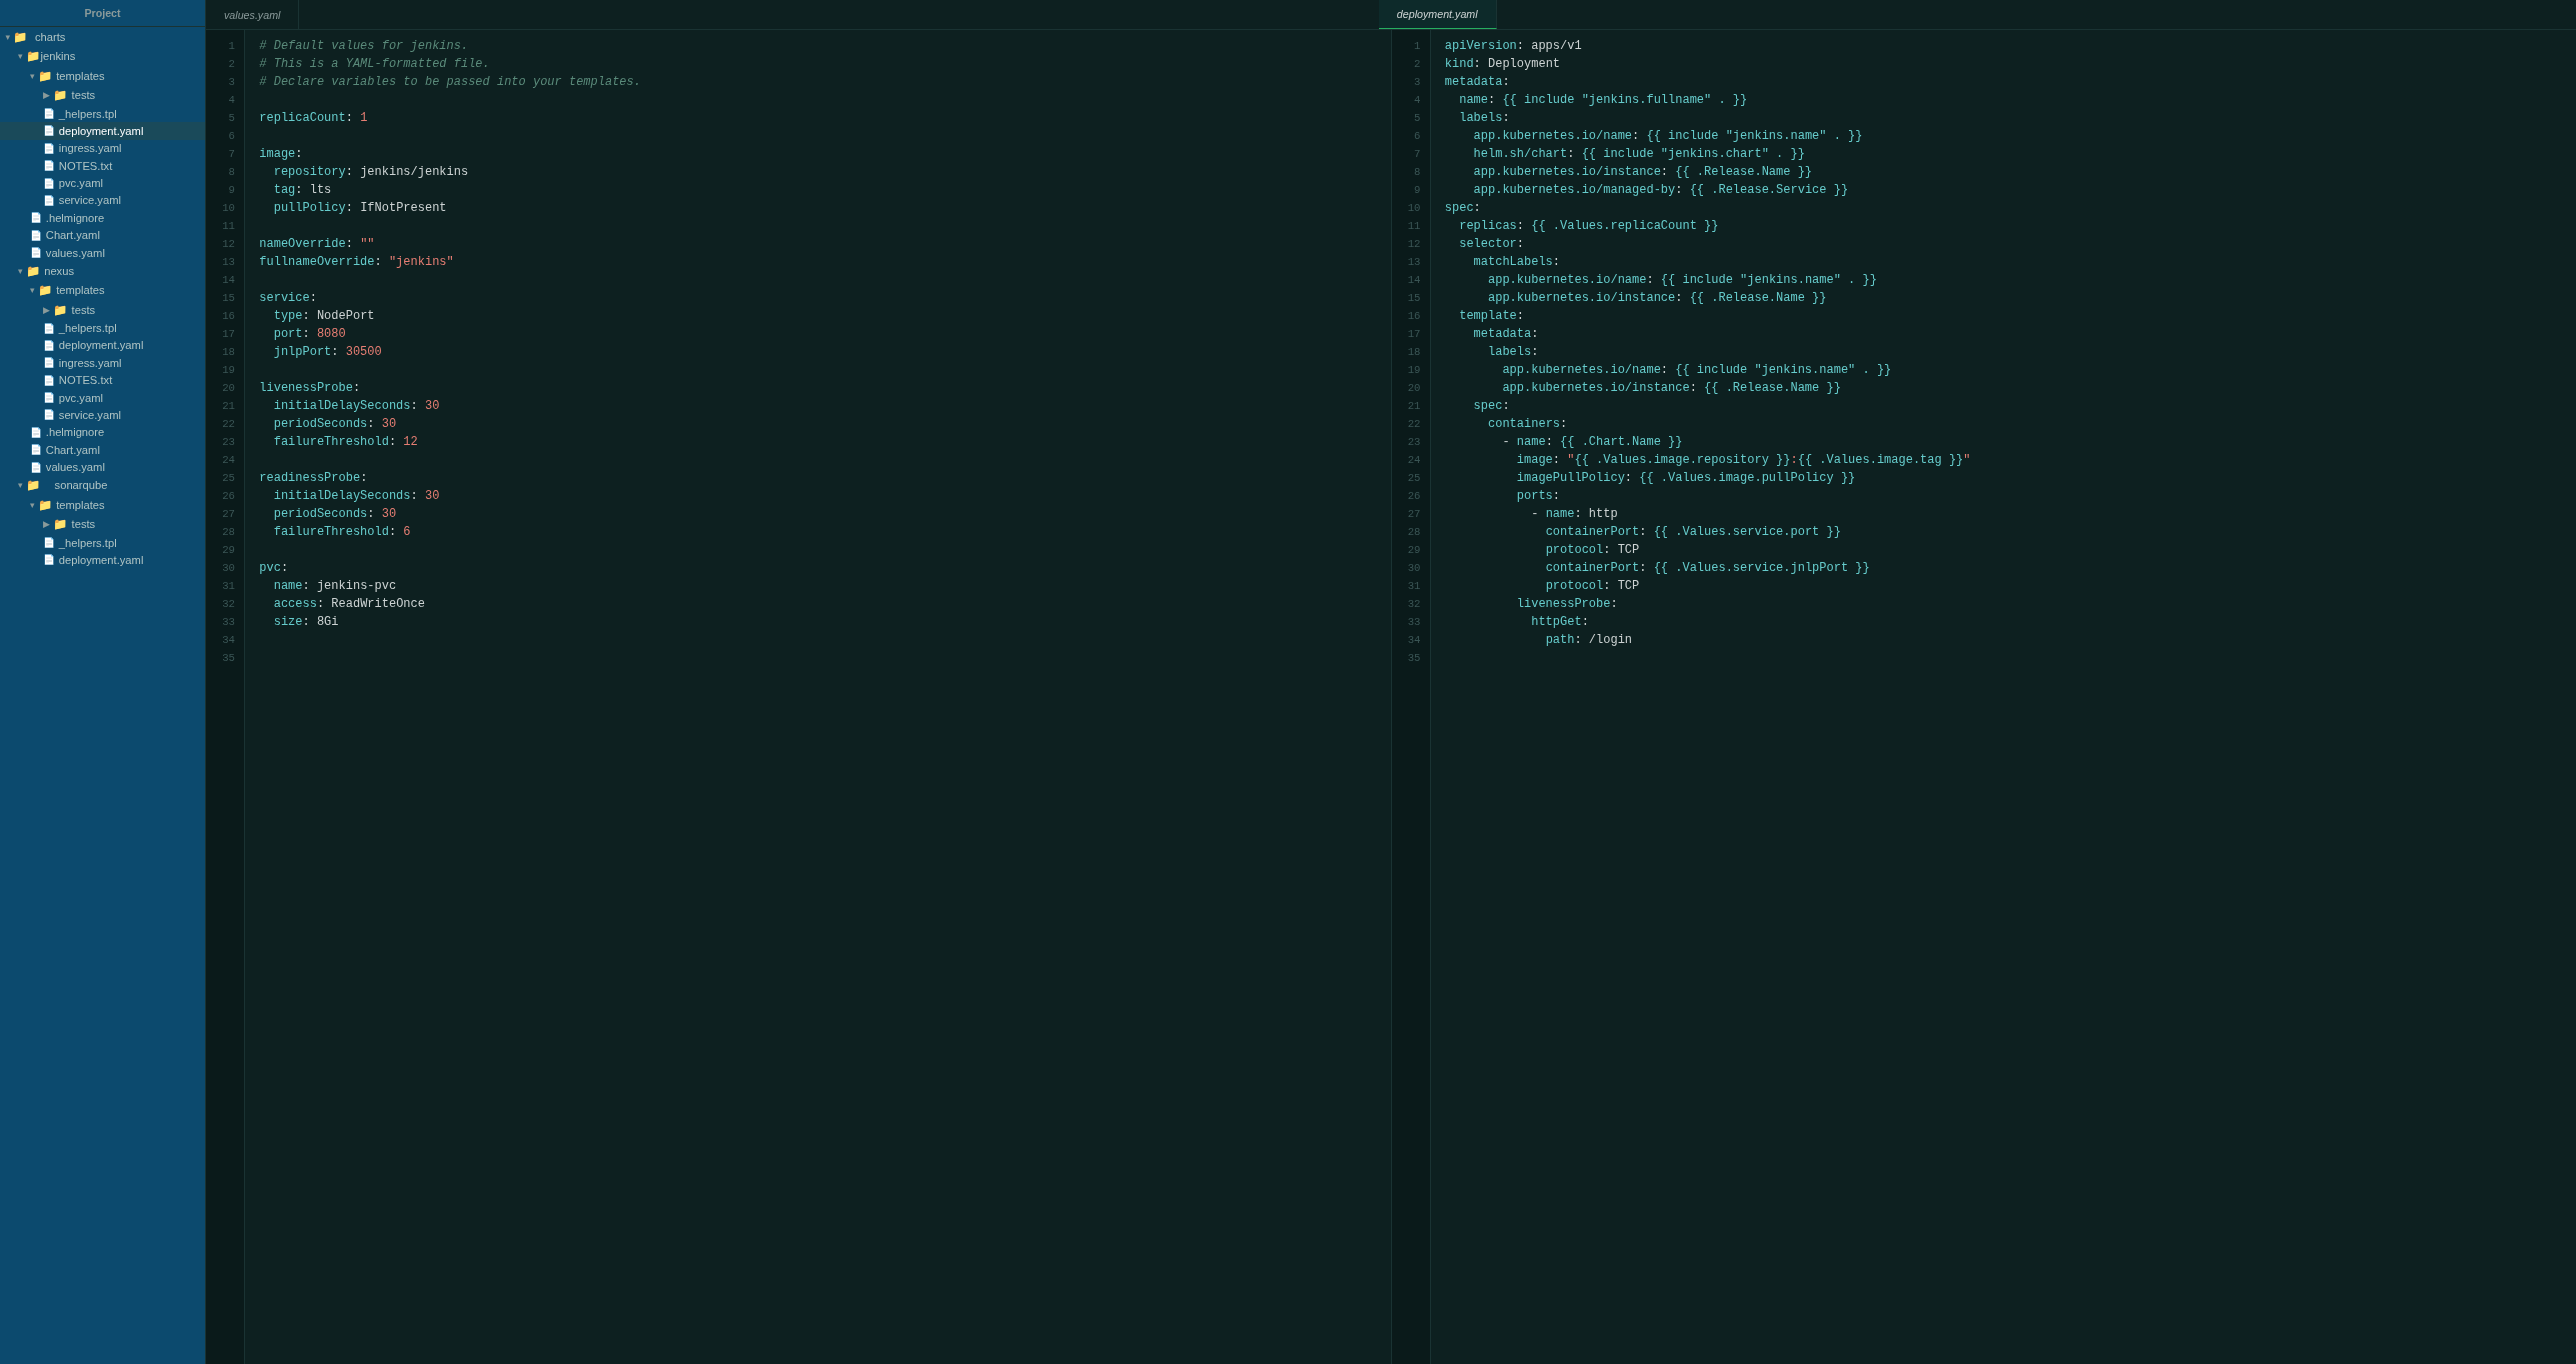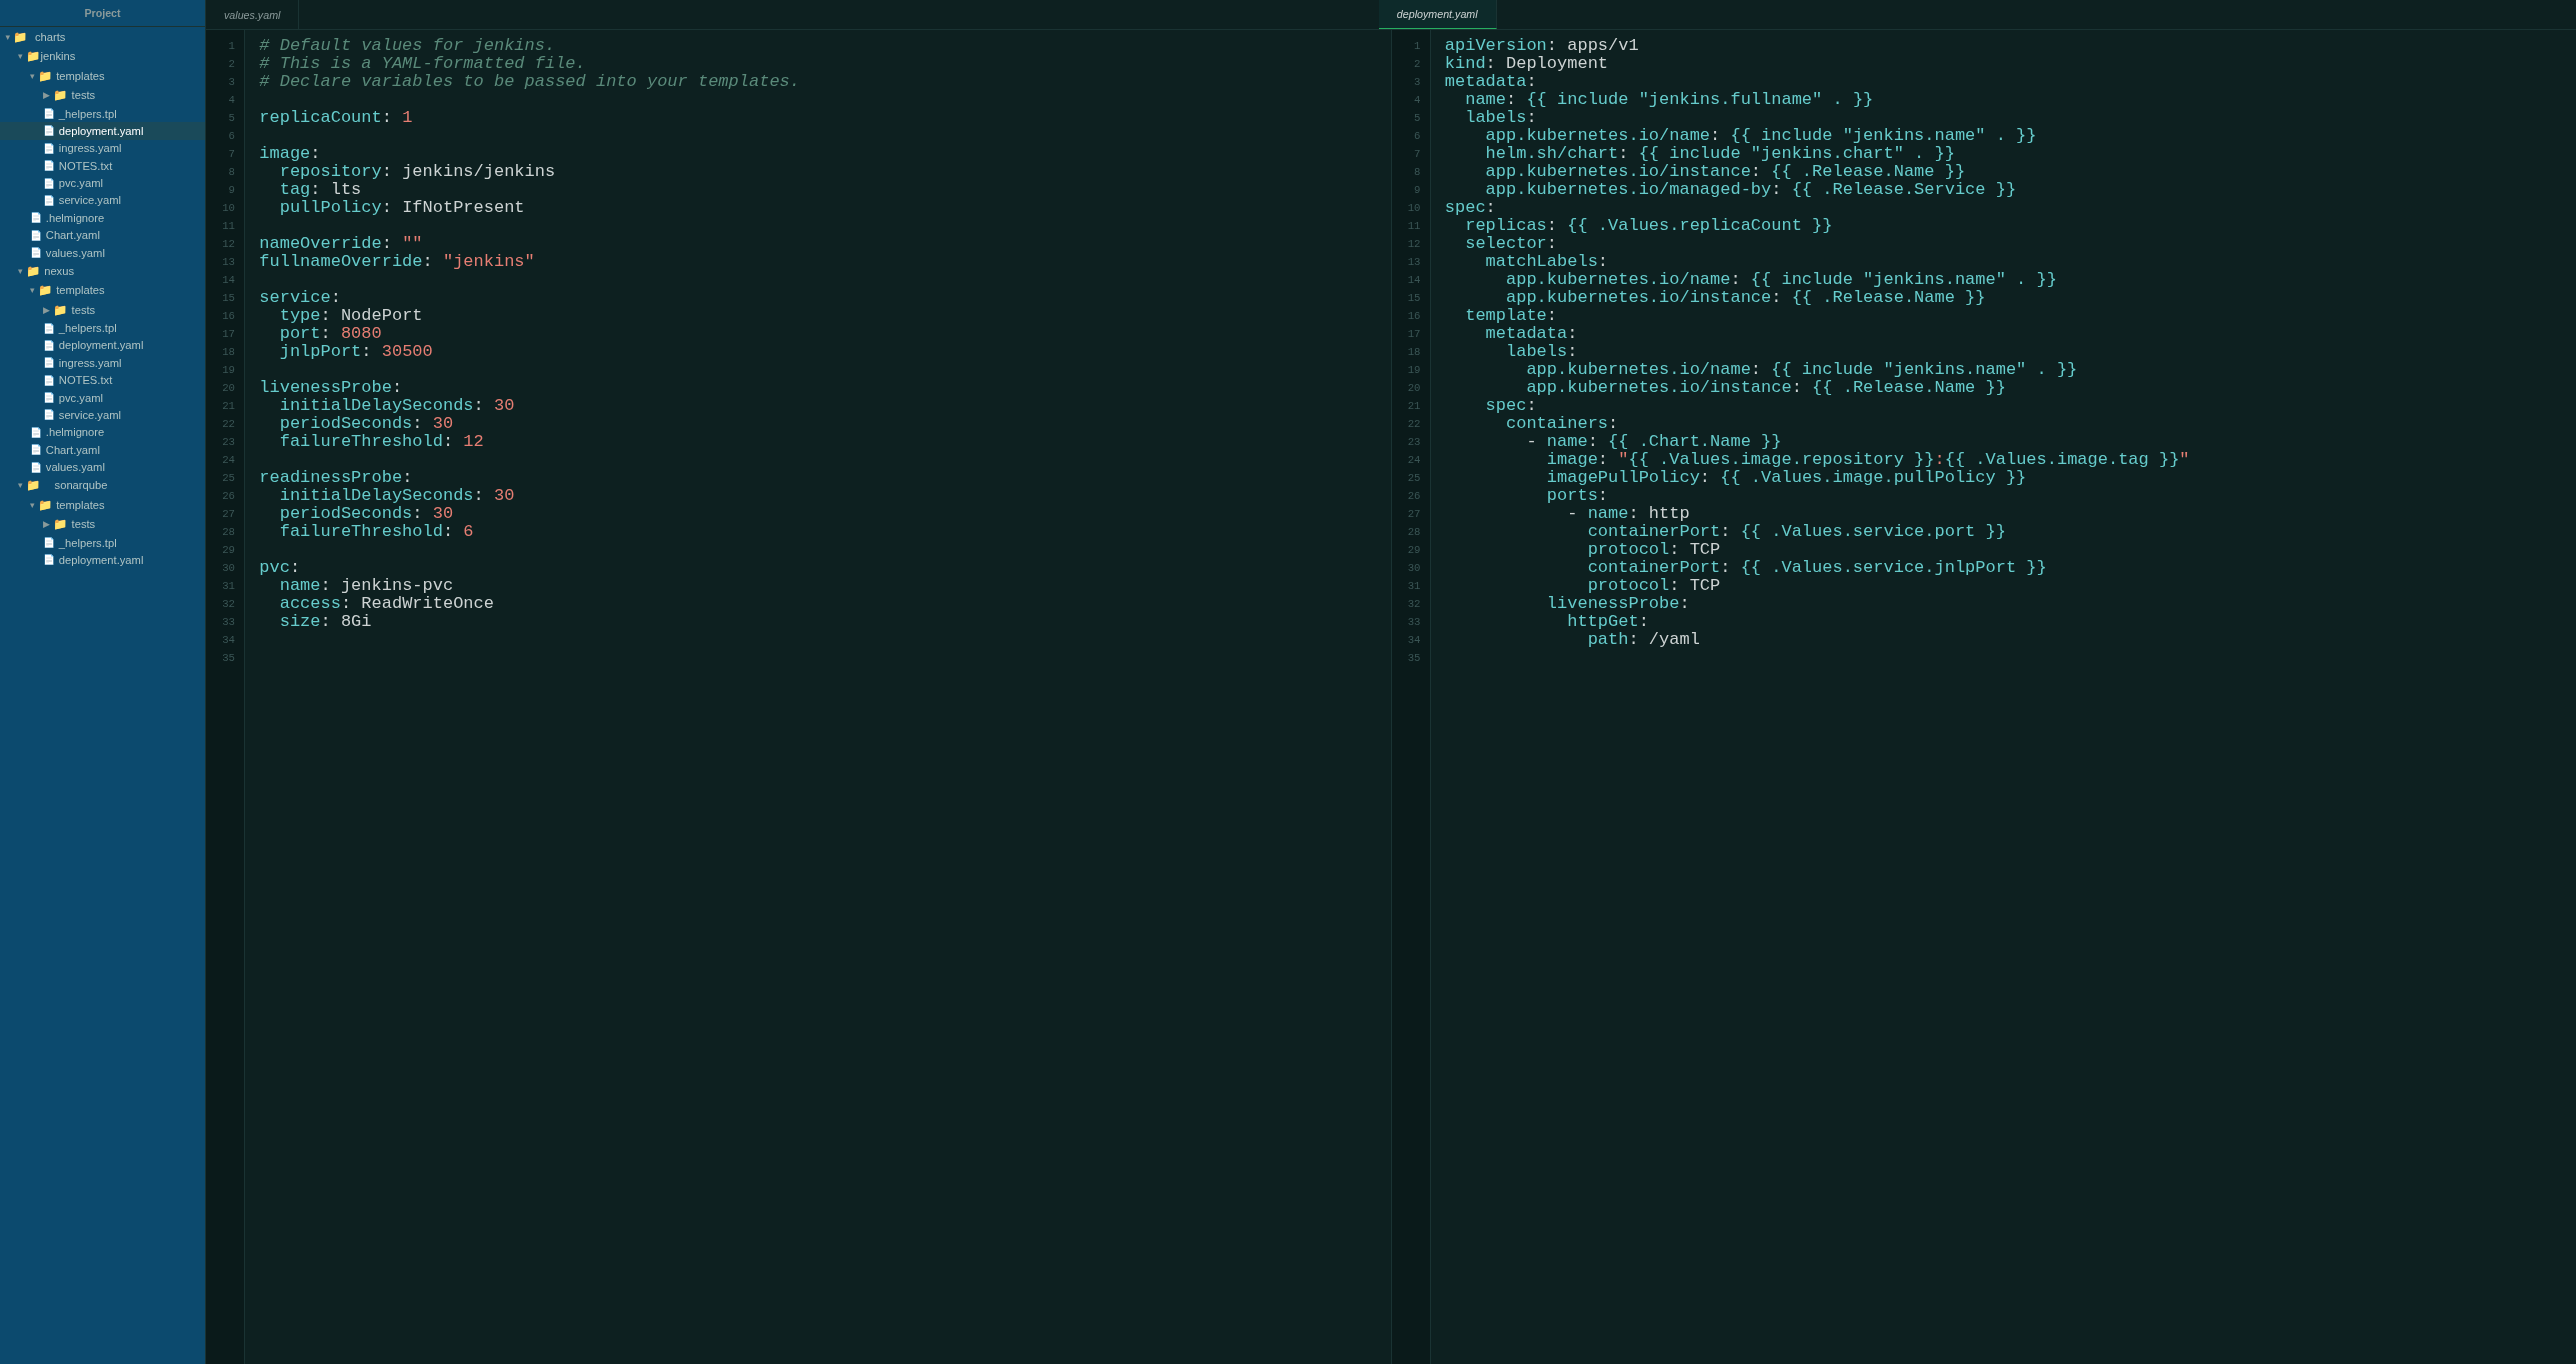--- a/index.html
+++ b/index.html
@@ -117,21 +117,21 @@
     }
     .line-numbers span {
       display: block;
       padding-right: 9px;
       padding-left: 5.4px;
     }
     .code-area {
       padding: 7.2px 0 7.2px 14.3px;
       flex: 1;
       line-height: 18px;
-      font-size: 17px;
+      font-size: 12px;
       font-family: Liberation Mono, monospace;
     }
     .code-line {
       white-space: pre;
       height: 18px;
       line-height: 18px;
     }
 
     
     .c-comment { color: #5a8a7a; font-style: italic; }
@@ -441,19 +441,19 @@
             <div class="code-line">          <span class="c-key">image</span><span class="c-punct">: </span><span class="c-string">"</span><span class="c-template">{{ .Values.image.repository }}</span><span class="c-string">:</span><span class="c-template">{{ .Values.image.tag }}</span><span class="c-string">"</span></div>
             <div class="code-line">          <span class="c-key">imagePullPolicy</span><span class="c-punct">: </span><span class="c-template">{{ .Values.image.pullPolicy }}</span></div>
             <div class="code-line">          <span class="c-key">ports</span><span class="c-punct">:</span></div>
             <div class="code-line">            <span class="c-dash">- </span><span class="c-key">name</span><span class="c-punct">: </span><span class="c-plain">http</span></div>
             <div class="code-line">              <span class="c-key">containerPort</span><span class="c-punct">: </span><span class="c-template">{{ .Values.service.port }}</span></div>
             <div class="code-line">              <span class="c-key">protocol</span><span class="c-punct">: </span><span class="c-plain">TCP</span></div>
             <div class="code-line">              <span class="c-key">containerPort</span><span class="c-punct">: </span><span class="c-template">{{ .Values.service.jnlpPort }}</span></div>
             <div class="code-line">              <span class="c-key">protocol</span><span class="c-punct">: </span><span class="c-plain">TCP</span></div>
             <div class="code-line">          <span class="c-key">livenessProbe</span><span class="c-punct">:</span></div>
             <div class="code-line">            <span class="c-key">httpGet</span><span class="c-punct">:</span></div>
-            <div class="code-line">              <span class="c-key">path</span><span class="c-punct">: </span><span class="c-plain">/yaml</span></div>
+            <div class="code-line">              <span class="c-key">path</span><span class="c-punct">: </span><span class="c-plain">/login</span></div>
           </div>
       </div>
     </div>
   </div>
 </div>
 
 
 </body></html>

